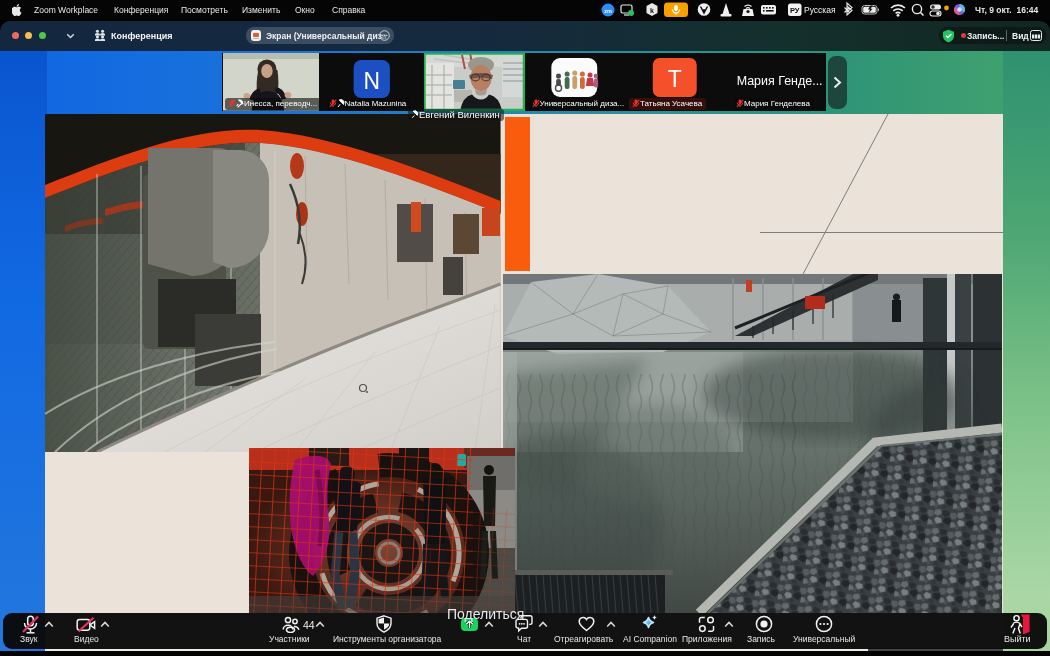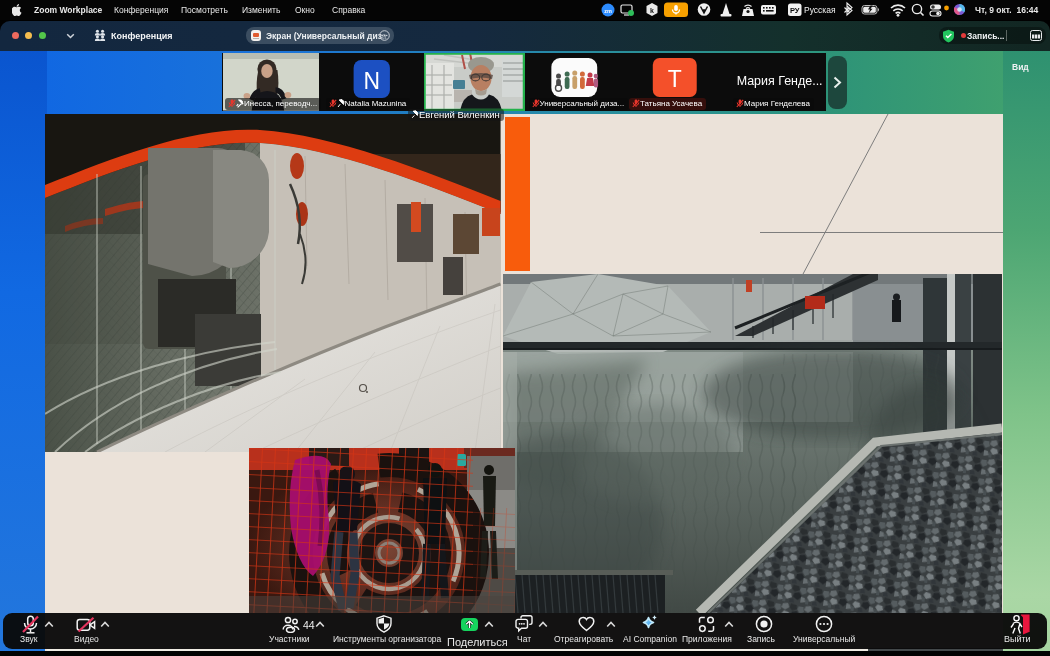--- a/index.html
+++ b/index.html
@@ -34,21 +34,21 @@
 <div class="abs" id="wallL"></div>
 <div class="abs" id="wallTop"></div>
 <div class="abs" id="wallTR"></div>
 <div class="abs" id="wallR"></div>
 
 <div class="abs" id="menubar">
   <svg class="mi" style="left:12px;top:4px;" width="10" height="12" viewBox="0 0 10 12">
     <path d="M7.8 6.3 c0 -1.5 1.2 -2.2 1.3 -2.3 c-.7 -1 -1.8 -1.2 -2.2 -1.2 c-.9 -.1 -1.8 .55 -2.3 .55 c-.5 0 -1.2 -.54 -2 -.52 c-1 .02 -2 .6 -2.5 1.5 c-1.1 1.9 -.3 4.7 .75 6.2 c.5 .75 1.1 1.6 1.9 1.57 c.77 -.03 1.06 -.5 2 -.5 c.92 0 1.2 .5 2 .48 c.83 -.02 1.36 -.76 1.87 -1.5 c.6 -.87 .84 -1.7 .85 -1.75 c-.02 -.01 -1.63 -.63 -1.65 -2.5 Z" fill="#e8e8e8"></path>
     <path d="M6.4 1.8 c.42 -.5 .7 -1.2 .62 -1.8 c-.6 .02 -1.33 .4 -1.76 .9 c-.39 .45 -.73 1.17 -.64 1.86 c.67 .05 1.36 -.34 1.78 -.96 Z" fill="#e8e8e8"></path>
   </svg>
-  <span class="mi" style="left:34px;top:4.5px;font-weight:bold;">Zoom Workplace</span>
+  <span class="mi" style="left:34px;top:4.5px;font-weight:normal;">Zoom Workplace</span>
   <span class="mi" style="left:114px;top:4.5px;">Конференция</span>
   <span class="mi" style="left:181px;top:4.5px;">Посмотреть</span>
   <span class="mi" style="left:242px;top:4.5px;">Изменить</span>
   <span class="mi" style="left:295px;top:4.5px;text-align:right;">Окно</span>
   <span class="mi" style="left:332px;top:4.5px;">Справка</span>
 
   <svg class="mi" style="left:600px;top:1px;" width="450" height="18" viewBox="0 0 450 18">
 
     <circle cx="8" cy="9" r="6.5" fill="#2d8cff"></circle>
     <text x="8" y="11.5" font-size="5.5" fill="#fff" text-anchor="middle" font-weight="bold">zm</text>
@@ -152,21 +152,21 @@
     <circle cx="7.7" cy="5.5" r=".8" fill="#c9cfd6"></circle>
 </svg>
 <div class="abs" style="left:939px;top:27px;width:107px;height:16.5px;border-radius:8px;background:rgba(8,16,14,.55);"></div>
 <svg class="abs" style="left:942px;top:28.5px;" width="13" height="14" viewBox="0 0 13 14">
   <path d="M6.5 .8 L12 2.8 V7 c0 3.4 -2.6 5.4 -5.5 6.4 C3.6 12.4 1 10.4 1 7 V2.8 Z" fill="#22c55e"></path>
   <path d="M4 6.8 l1.8 1.8 L9.4 5" stroke="#fff" stroke-width="1.4" fill="none"></path>
 </svg>
 <div class="abs" style="left:961px;top:33px;width:5px;height:5px;border-radius:50%;background:#e23a3a;"></div>
 <span class="abs" style="left:967px;top:31px;font-size:8.5px;font-weight:bold;color:#f0f2f4;">Запись...</span>
 <div class="abs" style="left:1006px;top:29.5px;width:1px;height:11px;background:#5c6662;"></div>
-<span class="abs" style="left:1012px;top:31px;font-size:8.5px;font-weight:bold;color:#f0f2f4;margin-top:31px;">Вид</span>
+<span class="abs" style="left:1012px;top:31px;font-size:8.5px;font-weight:bold;color:#f0f2f4;">Вид</span>
 <svg class="abs" style="left:1030px;top:29.5px;" width="12" height="11" viewBox="0 0 12 11">
   <rect x="0.5" y="0.5" width="11" height="10" rx="2" fill="none" stroke="#e8eaec" stroke-width="1"></rect>
   <rect x="2" y="4.5" width="2.3" height="4" fill="#e8eaec"></rect>
     <rect x="4.9" y="4.5" width="2.3" height="4" fill="#e8eaec"></rect>
     <rect x="7.8" y="4.5" width="2.3" height="4" fill="#e8eaec"></rect>
 </svg>
 
 <div class="abs" id="doc"></div>
 
 <svg class="abs" style="left:45px;top:114px;" width="455.5" height="338" viewBox="0 0 455.5 338">
@@ -626,21 +626,21 @@
 <span class="abs" style="left:333px;top:634px;font-size:8.5px;color:#e8e8e8;">Инструменты организатора</span>
 
 <div class="abs" style="left:461px;top:617.5px;width:16.5px;height:13px;border-radius:4px;background:#16d45e;"></div>
 <svg class="abs" style="left:464px;top:619px;" width="11" height="10" viewBox="0 0 11 10">
     <path d="M5.5 9 V2 M5.5 2 L2.2 5.2 M5.5 2 L8.8 5.2" stroke="#0b0b0b" stroke-width="2.4" fill="none"></path>
     <path d="M5.5 9 V2 M5.5 2 L2.2 5.2 M5.5 2 L8.8 5.2" stroke="#fff" stroke-width="1.3" fill="none"></path>
   </svg>
 <svg class="abs" style="left:484px;top:621px;" width="10" height="7" viewBox="0 0 10 7">
     <path d="M1.2 5.5 L5 1.5 L8.8 5.5" stroke="#d9d9d9" stroke-width="1.6" fill="none"></path>
   </svg>
-<span class="abs" style="left:447px;top:636px;font-size:11px;color:#e8e8e8;">Поделиться</span>
+<span class="abs" style="left:447px;top:606px;font-size:14px;color:#e8e8e8;">Поделиться</span>
 
 <svg class="abs" style="left:515px;top:615px;" width="18" height="18" viewBox="0 0 18 18">
   <g stroke="#f2f2f2" stroke-width="1.4" fill="none">
     <path d="M6 3.5 V2.6 a1.8 1.8 0 0 1 1.8 -1.8 h7.4 a1.8 1.8 0 0 1 1.8 1.8 v5 a1.8 1.8 0 0 1 -1.8 1.8 h-1"></path>
     <path d="M1 6.4 a2 2 0 0 1 2 -2 h7.5 a2 2 0 0 1 2 2 v4.8 a2 2 0 0 1 -2 2 h-4 l-2.8 2.6 v-2.6 h-.7 a2 2 0 0 1 -2 -2 Z"></path>
   </g>
   <circle cx="4.6" cy="8.8" r=".9" fill="#f2f2f2"></circle>
     <circle cx="6.8" cy="8.8" r=".9" fill="#f2f2f2"></circle>
     <circle cx="9" cy="8.8" r=".9" fill="#f2f2f2"></circle>
 </svg>

